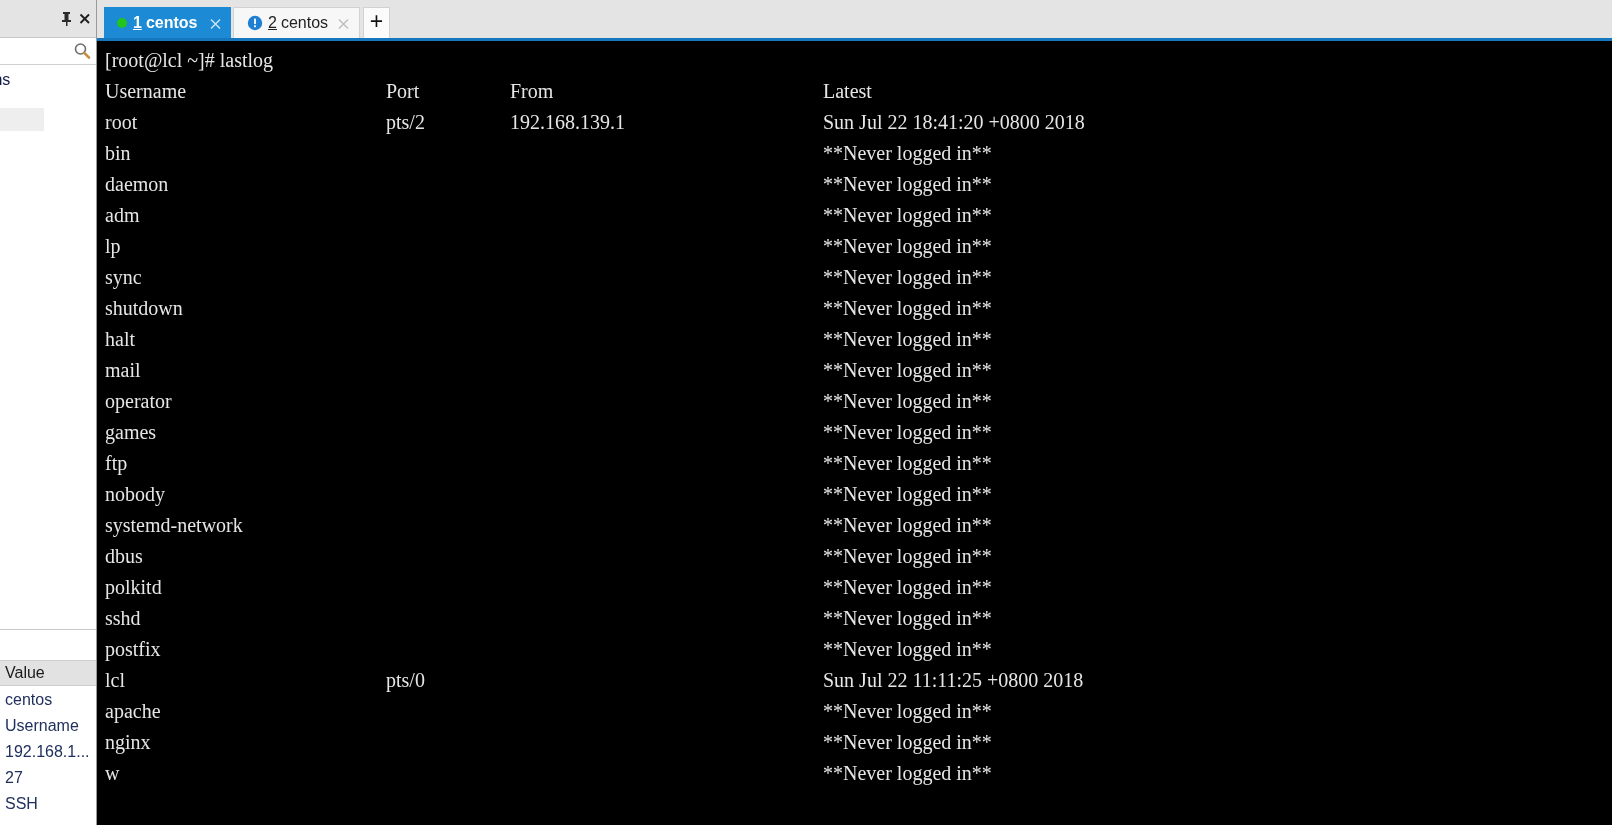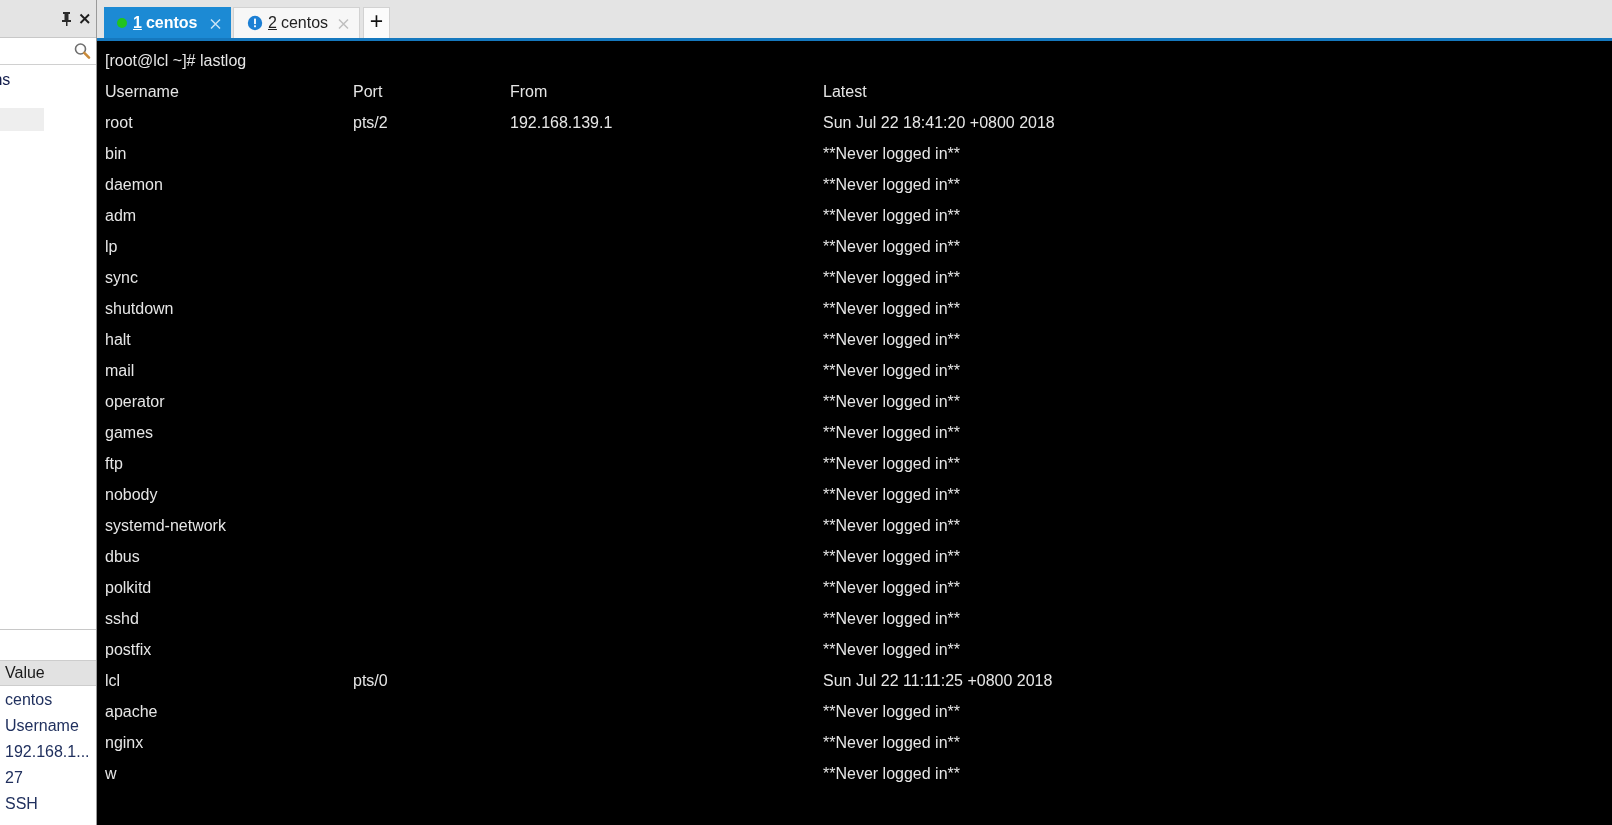--- a/index.html
+++ b/index.html
@@ -207,29 +207,29 @@
   }
 
   
   .terminal {
     position: absolute;
     left: 97px; top: 41px;
     width: 1515px; height: 784px;
     background: #000000;
     overflow: hidden;
     padding: 4px 0 0 8px;
-    font-family: Liberation Sans, sans-serif;
-    font-size: 16px;
+    font-family: Liberation Serif, serif;
+    font-size: 20px;
     line-height: 31px;
     color: #e6e6e6;
     white-space: pre;
   }
   .term-line { height: 31px; position: relative; }
   .c-user  { position: absolute; left: 0px; }
-  .c-port  { position: absolute; left: 248px; }
+  .c-port  { position: absolute; left: 281px; }
   .c-from  { position: absolute; left: 405px; }
   .c-latest{ position: absolute; left: 670px; margin-left: 48px; }
   .prompt-user { color: #e6e6e6; }
 </style>
 </head>
 <body>
 
 <div id="app">
 
   <div class="sidebar">

